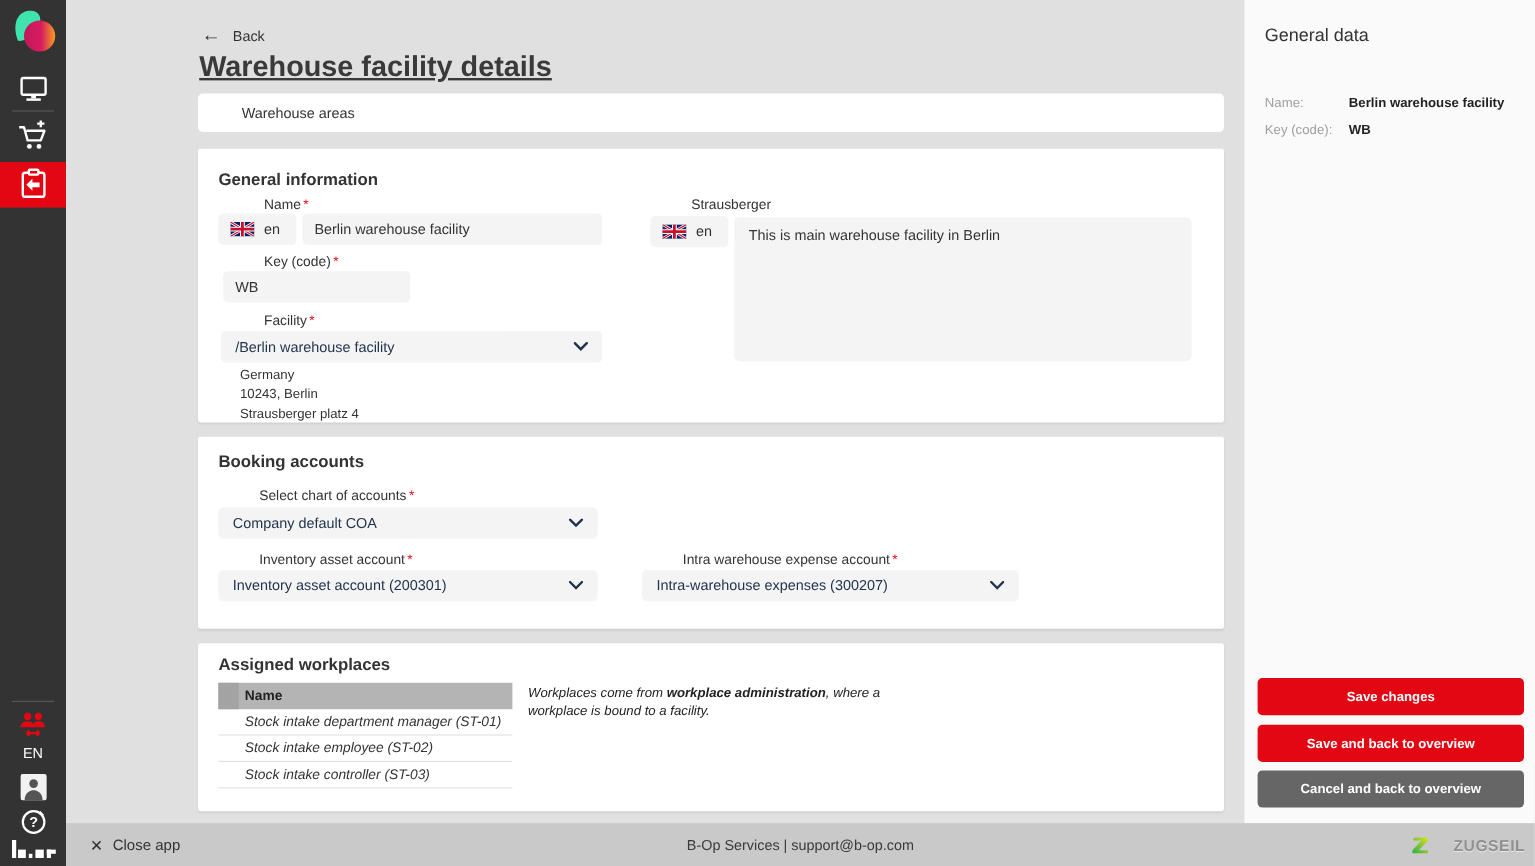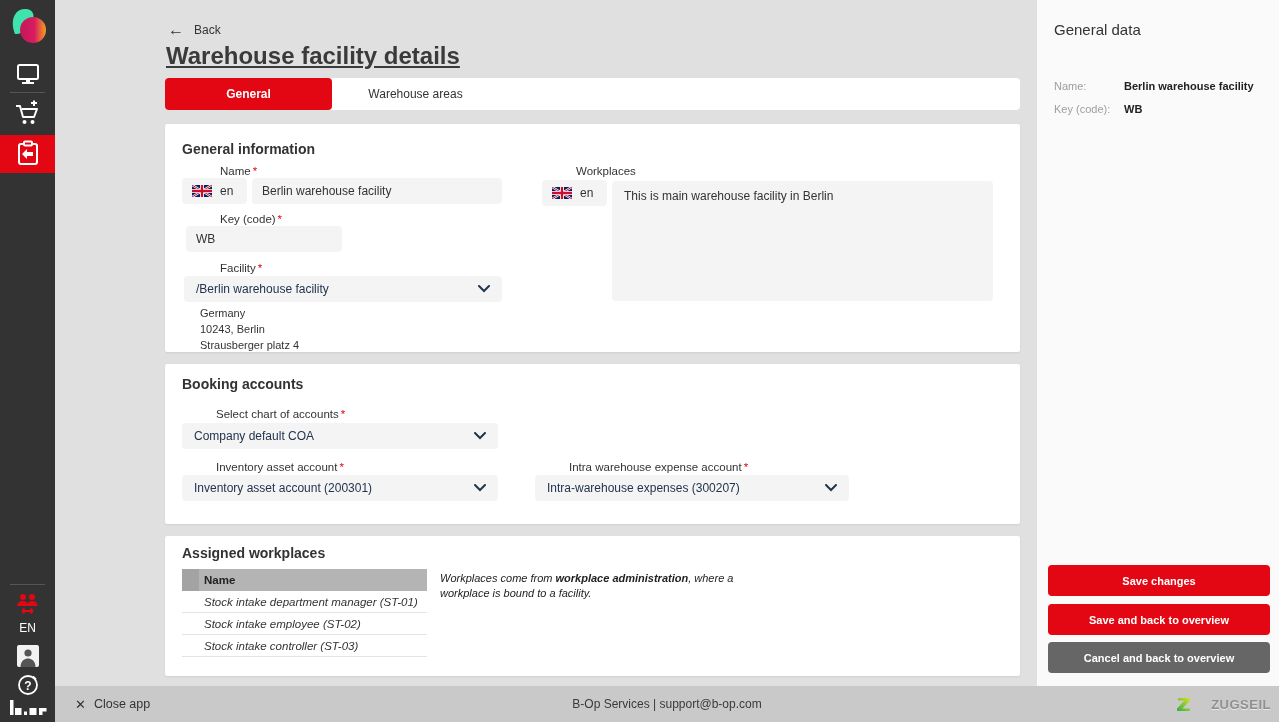--- a/index.html
+++ b/index.html
@@ -174,21 +174,20 @@
 
   <div class="main">
 
     <div class="back-row">
       <span class="back-arrow">←</span>
       <span class="back-label">Back</span>
     </div>
     <div class="page-title">Warehouse facility details</div>
 
     <div class="tabbar">
-      <div class="tab active">General</div>
       <div class="tab">Warehouse areas</div>
     </div>
 
     <div class="card card1">
       <div class="section-title" style="top:17px;">General information</div>
 
       <div class="field-label" style="left:21px; top:41px;">
         <span>Name</span><span class="req">*</span>
       </div>
       <div class="lang-box" style="left:17px; top:54px; width:65px; height:26px;">
@@ -220,21 +219,21 @@
         <svg width="12" height="8" viewBox="0 0 12 8">
           <path d="M1,1 L6,6 L11,1" stroke="#22344e" stroke-width="2" fill="none" stroke-linecap="round"></path>
         </svg>
       </div>
       <div class="address" style="left:35px; top:182px;">
         <div>Germany</div>
         <div>10243, Berlin</div>
         <div>Strausberger platz 4</div>
       </div>
 
-      <div class="field-label" style="left:377px; top:41px;">Workplaces</div>
+      <div class="field-label" style="left:377px; top:41px;">Strausberger</div>
       <div class="lang-box" style="left:377px; top:56px; width:65px; height:26px;">
         <svg class="flag" viewBox="0 0 60 36">
           <rect width="60" height="36" fill="#012169"></rect>
           <path d="M0,0 60,36 M60,0 0,36" stroke="#fff" stroke-width="7"></path>
           <path d="M0,0 60,36 M60,0 0,36" stroke="#C8102E" stroke-width="3"></path>
           <path d="M30,0 V36 M0,18 H60" stroke="#fff" stroke-width="12"></path>
           <path d="M30,0 V36 M0,18 H60" stroke="#C8102E" stroke-width="7"></path>
         </svg>
         <span>en</span>
       </div>

